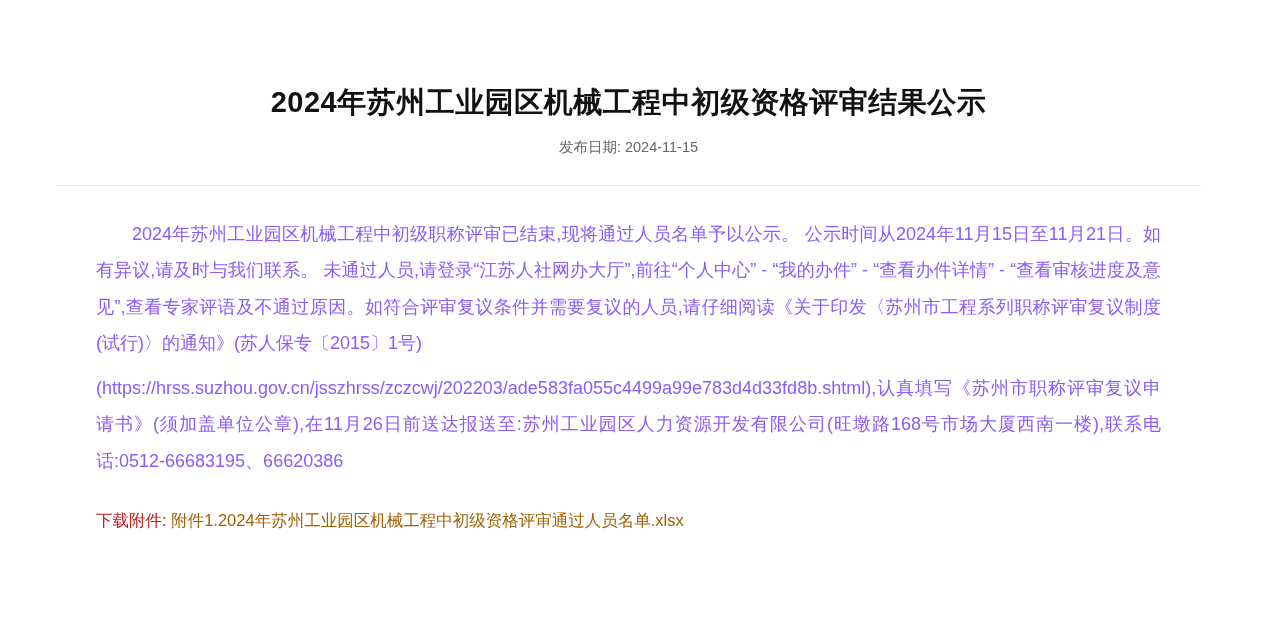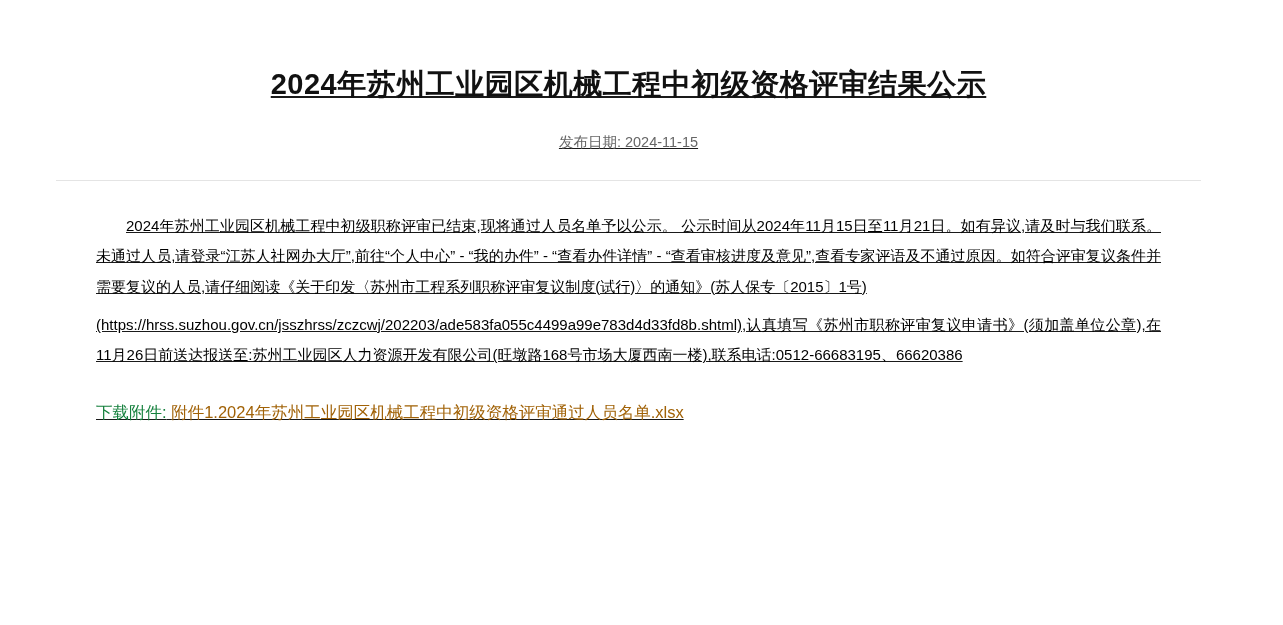--- a/index.html
+++ b/index.html
@@ -12,35 +12,34 @@
     height: 625px;
     overflow: hidden;
     font-family: "Liberation Sans", "DejaVu Sans", sans-serif;
     color: #1a1a1a;
   }
   .page {
     position: relative;
     width: 1257px;
     height: 625px;
     box-sizing: border-box;
-    padding: 0 56px;
-    text-decoration: underline;
+    padding: 18px 56px;
   }
   .article-title {
     margin: 0;
     padding-top: 66px;
     text-align: center;
     font-size: 29px;
     font-weight: bold;
     letter-spacing: 0.5px;
     color: #111111;
     line-height: 1.3;
   }
   .meta-row {
-    margin-top: 29px;
+    margin-top: 16px;
     text-align: center;
     font-size: 14.5px;
     color: #666666;
     display: flex;
     justify-content: center;
     align-items: center;
     gap: 26px;
   }
   .meta-item {
     white-space: nowrap;
@@ -54,40 +53,40 @@
   .divider {
     margin-top: 28px;
     border-top: 1px solid #e4e4e4;
     width: 100%;
   }
   .body-wrap {
     margin-top: 30px;
     padding: 0 40px;
   }
   .para {
-    font-size: 15px;
+    font-size: 18px;
     line-height: 2.03;
-    color: #000000;
+    color: #8b5cf6;
     text-align: justify;
     text-justify: inter-ideograph;
     margin: 0;
   }
   .para.indent {
     text-indent: 2em;
   }
   .para.second {
     margin-top: 8px;
   }
   .attach-row {
     margin-top: 26px;
     font-size: 16.5px;
     line-height: 1.9;
   }
   .attach-label {
-    color: #15803d;
+    color: #b91c1c;
   }
   .attach-link {
     color: #a16207;
     text-decoration: none;
     cursor: pointer;
   }
 </style>
 </head>
 <body>
 

